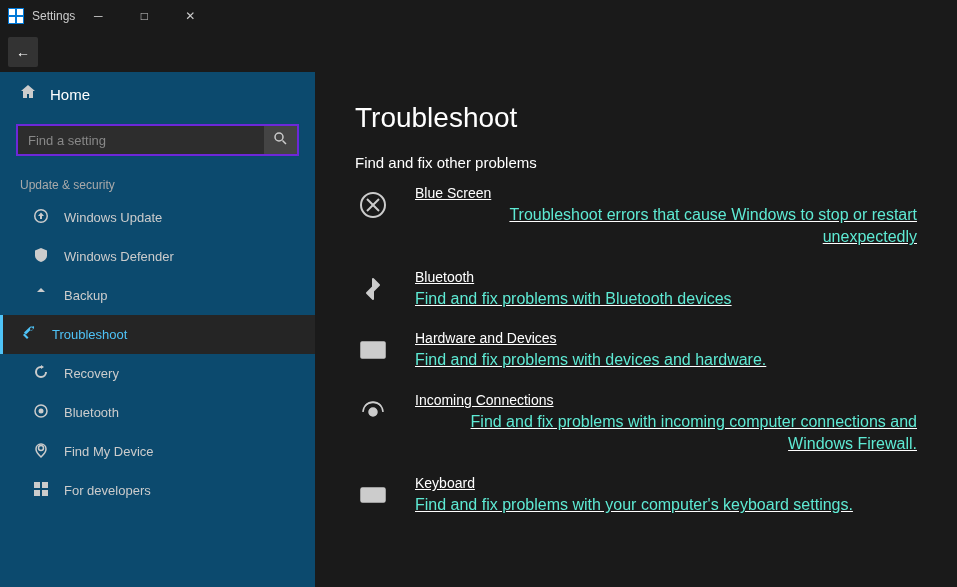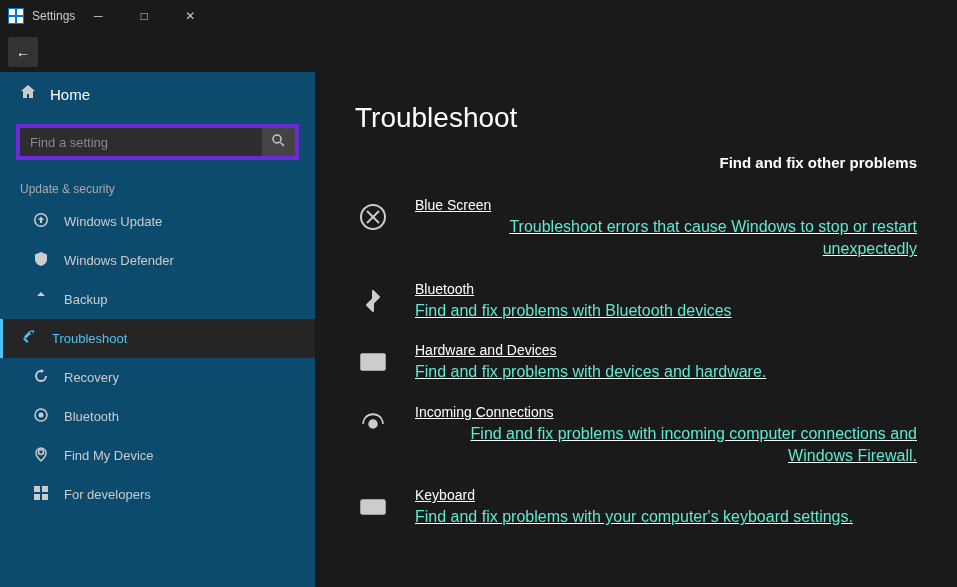--- a/index.html
+++ b/index.html
@@ -115,21 +115,21 @@
     }
 
     
     .search-container {
       padding: 8px 16px 12px 16px;
     }
     .search-box {
       display: flex;
       align-items: center;
       background: #2d2d2d;
-      border: 4px solid #6d28d9;
+      border: 2px solid #6d28d9;
       width: 100%;
     }
     .search-input {
       background: transparent;
       border: none;
       color: #aaa;
       font-size: 13px;
       padding: 6px 10px;
       flex: 1;
       outline: none;
@@ -192,23 +192,22 @@
     .page-title {
       font-size: 28px;
       font-weight: 300;
       color: #ffffff;
       margin-bottom: 20px;
     }
 
     .section-title {
       font-size: 15px;
       color: #ffffff;
-      margin-bottom: 16px;
-      font-weight: 700;
-      text-align: right;
+      margin-bottom: 4px;
+      font-weight: 400;
     }
 
     
     .troubleshoot-item {
       display: flex;
       align-items: flex-start;
       gap: 24px;
       padding: 10px 0;
       cursor: pointer;
       text-decoration: underline;

